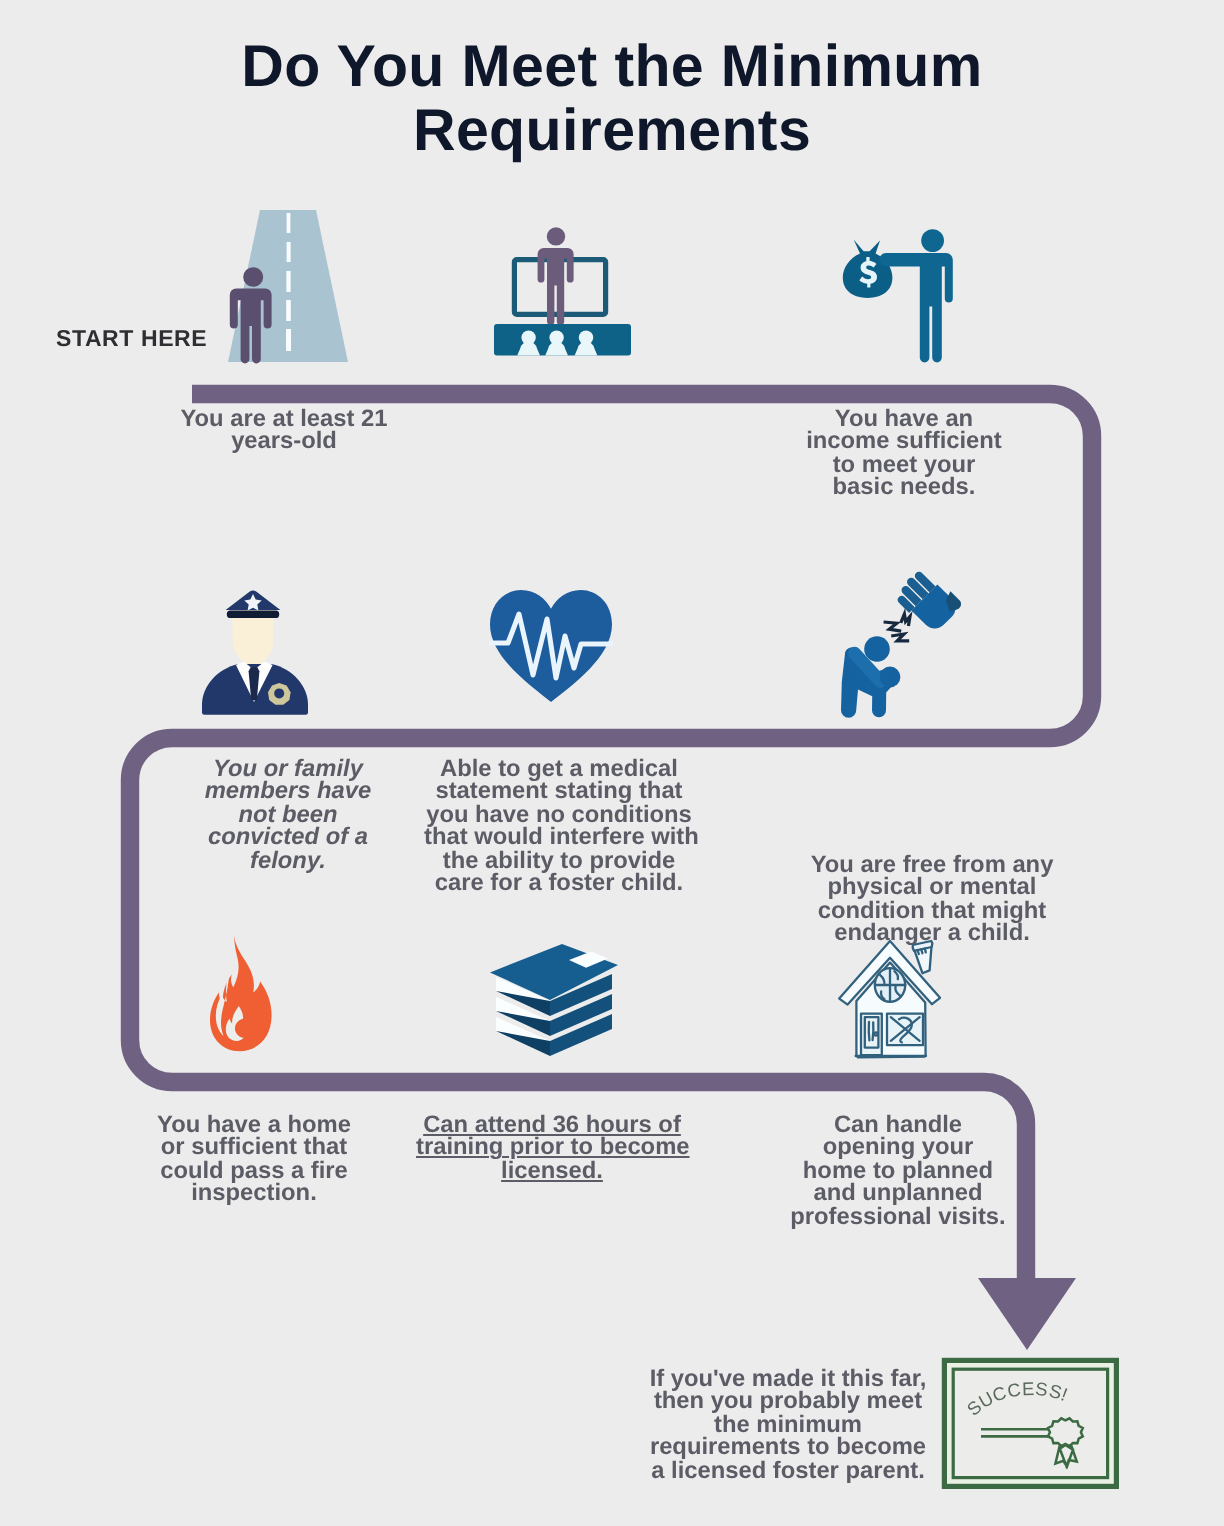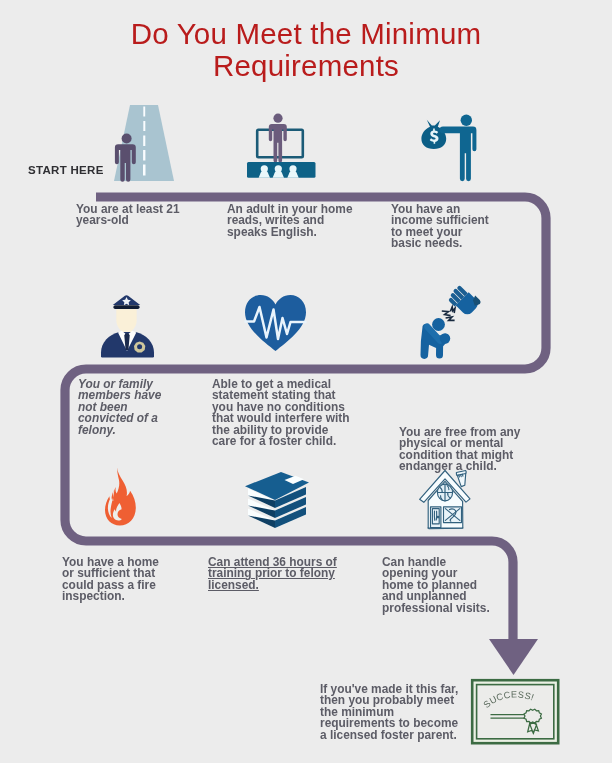--- a/index.html
+++ b/index.html
@@ -1,27 +1,27 @@
 <!DOCTYPE html>
 <html><head>
 <meta charset="utf-8">
 <style>
   html,body{margin:0;padding:0;}
   body{width:612px;height:763px;background:#ececec;
        font-family:"Liberation Sans",sans-serif;overflow:hidden;position:relative;}
   #stage{position:absolute;left:0;top:0;width:612px;height:763px;}
 
   .title{position:absolute;left:56px;top:18px;width:500px;text-align:center;
-         color:#b91c1c;font-size:29.5px;font-weight:normal;line-height:32px;
+         color:#0f172a;font-size:29.5px;font-weight:bold;line-height:32px;
          letter-spacing:0.2px;}
 
   .startlabel{position:absolute;left:28px;top:164px;color:#2f2f33;
               font-size:11.5px;font-weight:bold;letter-spacing:0.3px;}
 
-  .cap{position:absolute;text-align:left;color:#5c5c66;
+  .cap{position:absolute;text-align:center;color:#5c5c66;
        font-weight:bold;font-size:11.9px;line-height:11.4px;}
   .cap .ln{display:block;white-space:nowrap;}
 
   svg.layer{position:absolute;left:0;top:0;width:612px;height:763px;
             pointer-events:none;}
   .icon{position:absolute;}
 </style>
 </head>
 <body>
 
@@ -81,25 +81,20 @@
           <circle cx="35.3" cy="58.8" r="3.6"></circle>
         <path d="M29.6,67.8 l1.5,-3.6 a4.3,4.3 0 0 1 8.4,0 l1.5,3.6 z"></path>
         </g>
       <g>
           <circle cx="50.0" cy="58.8" r="3.6"></circle>
         <path d="M44.3,67.8 l1.5,-3.6 a4.3,4.3 0 0 1 8.4,0 l1.5,3.6 z"></path>
         </g>
     </g>
   </svg>
 
-  <div class="cap" style="left:227px;top:204px;width:132px;">
-      <span class="ln">An adult in your home</span>
-      <span class="ln">reads, writes and</span>
-      <span class="ln">speaks English.</span>
-    </div>
 
   <svg class="icon" style="left:421px;top:109px;" width="64" height="74" viewBox="0 0 64 74">
     <g>
       <path d="M5.8,10.8 l5.0,5.8 3.0,0.0 5.2,-5.4 -2.2,6.6
                c5.2,2.5 8.4,7.2 8.4,12.0 0,6.4 -4.9,10.2 -12.4,10.2
                -7.5,0 -12.4,-3.8 -12.4,-10.2 0,-4.9 3.3,-9.7 8.6,-12.1 z" fill="#0b5e86"></path>
       <path d="M12.2,19.5 h1.6 v1.9 c1.5,0.2 2.7,0.8 3.4,1.6
                l-1.4,1.8 c-0.7,-0.6 -1.6,-1.0 -2.4,-1.0 -0.8,0 -1.3,0.3 -1.3,0.9
                0,0.7 0.7,0.9 1.9,1.3 1.9,0.6 3.5,1.3 3.5,3.5 0,1.8 -1.2,3.1 -3.3,3.4
                v1.9 h-1.6 v-1.9 c-1.7,-0.2 -3.1,-0.9 -3.9,-1.8 l1.4,-1.8
@@ -252,21 +247,21 @@
       <polygon points="13,18.5 40,30.5 71,17.0 71,24.5 40,38.0 13,25.5" fill="#fafeff"></polygon>
       <polygon points="40,30.5 71,17.0 71,24.5 40,38.0" fill="#13507c"></polygon>
       <polygon points="13,25.5 40,30.5 40,38.0 13,25.5" fill="#0f3f63"></polygon>
       <polygon points="10,16.2 46,2.0 74,12.5 40,30.0" fill="#165e90"></polygon>
       <polygon points="49.5,10.0 60.5,5.8 69.0,9.3 58.0,13.9" fill="#fafeff"></polygon>
     </g>
   </svg>
 
   <div class="cap" style="left:208px;top:557px;width:136px;text-decoration:underline;">
       <span class="ln">Can attend 36 hours of</span>
-      <span class="ln">training prior to felony</span>
+      <span class="ln">training prior to become</span>
       <span class="ln">licensed.</span>
     </div>
 
   <svg class="icon" style="left:416px;top:467px;" width="60" height="66" viewBox="0 0 60 66" stroke="#32617e" fill="none" stroke-width="1.15" stroke-linejoin="round" stroke-linecap="round">
     <path d="M41.0,7.4 l8.8,-1.8 -1.0,12.6 -3.6,1.4
              -4.2,-12.2 z" fill="#f0f8fc"></path>
     <path d="M40.4,5.5 l9.2,-2.0 0.6,1.2 -0.4,1.8 -8.8,1.9
              -0.6,-1.3 z" fill="#eaf4f9"></path>
     <path d="M42.8,8.0 l0.6,2.0 M44.6,7.6 l0.6,2.0
              M46.4,7.2 l0.5,2.0"></path>

